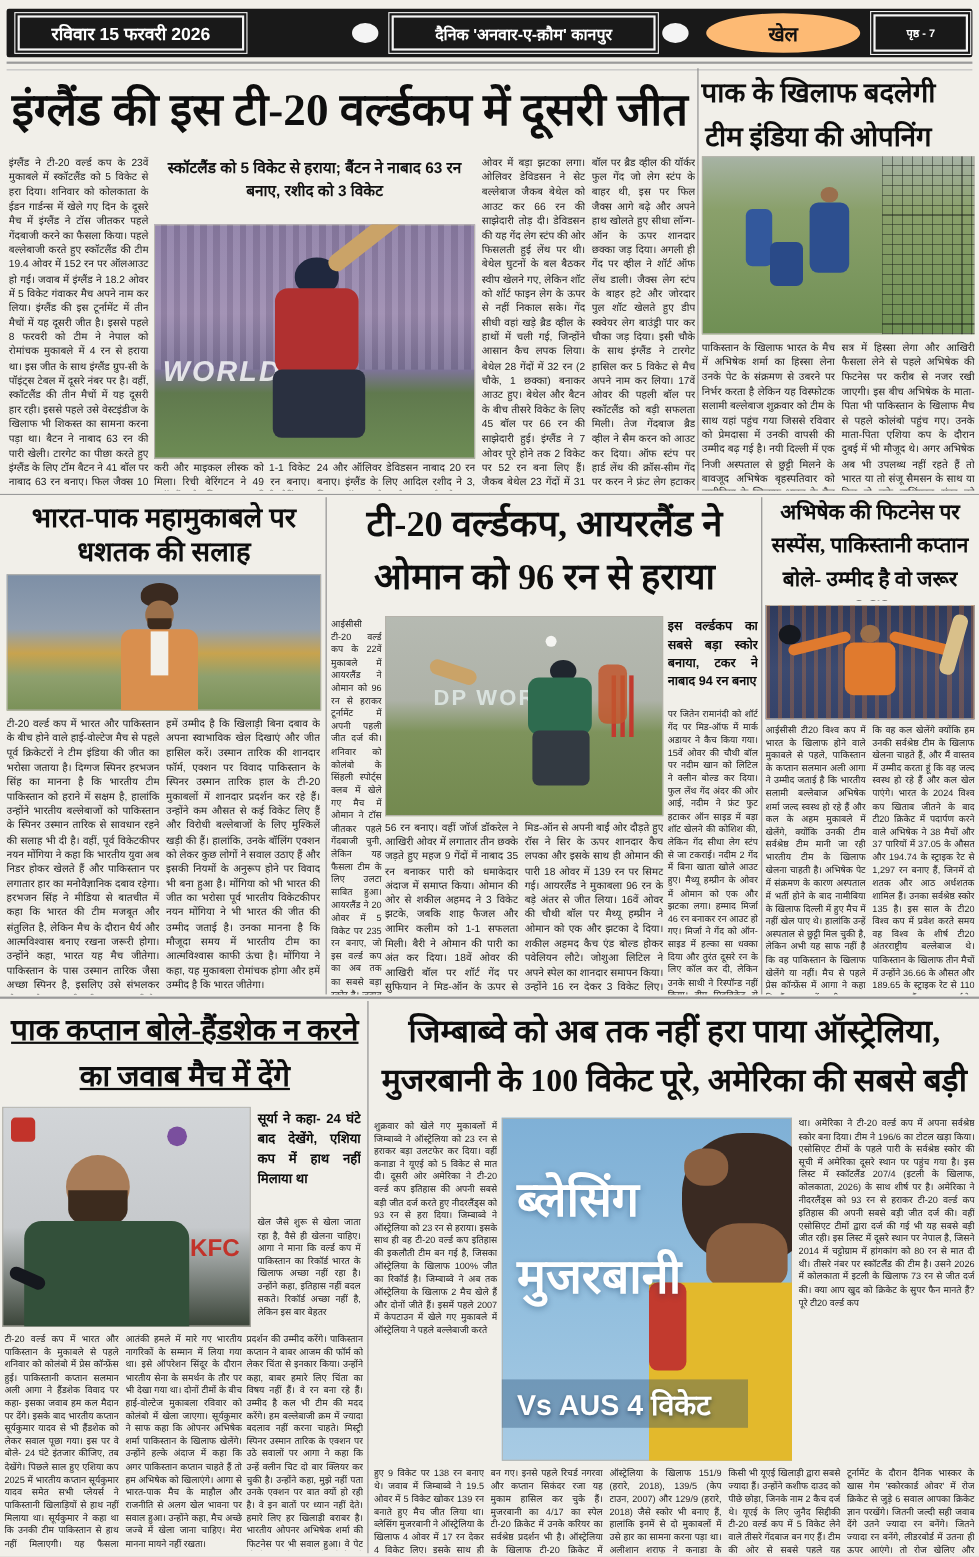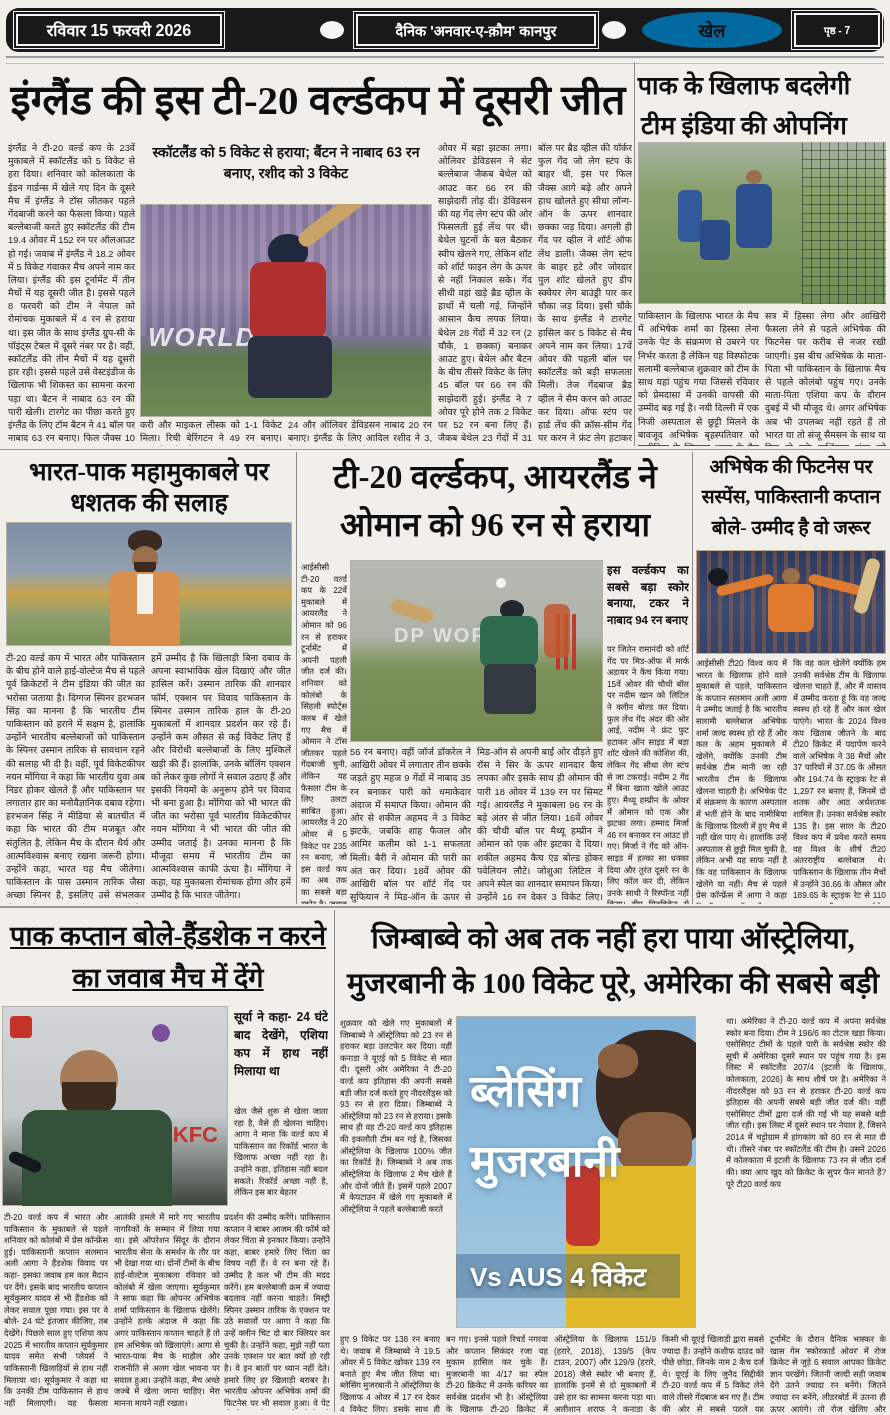--- a/index.html
+++ b/index.html
@@ -10,26 +10,26 @@
   .col{font-size:9.3px;line-height:1.42;text-align:justify;overflow:hidden;color:#222;
        word-break:break-word;}
   .col.small{font-size:8.3px;line-height:1.4;}
   .headline{font-weight:bold;color:#0e0e0e;text-align:center;overflow:hidden;
             font-family:"Liberation Serif","DejaVu Serif",serif;}
   .subhead{font-weight:bold;text-align:center;overflow:hidden;color:#111;}
   .highlight{font-weight:bold;overflow:hidden;color:#0d0d0d;text-align:justify;}
   .vrule{background:#8a8a8a;width:1px;}
   .hrule{background:#9a9a9a;}
   
-  .mast{background:#191919;border-radius:13px;}
+  .mast{background:#191919;border-radius:2px;}
   .mastbox{border:2px solid #f4f4f4;outline:1px solid #f4f4f4;outline-offset:2px;
            color:#fff;font-weight:bold;display:flex;align-items:center;justify-content:center;
            overflow:hidden;}
   .dot{background:#f4f4f4;border-radius:50%;}
-  .oval{background:#0369a1;border-radius:50%;color:#111;font-weight:bold;
+  .oval{background:#fdba74;border-radius:50%;color:#111;font-weight:bold;
         display:flex;align-items:center;justify-content:center;overflow:hidden;}
   
   .photo{overflow:hidden;box-shadow:0 0 0 1px #b5b2aa inset;}
   .boardtext{position:absolute;color:#fff;font-weight:bold;opacity:.8;letter-spacing:2px;}
 </style>
 </head>
 <body>
 
 <div id="page">
 
@@ -143,21 +143,21 @@
   <div class="abs col small" style="left:234px;top:1106px;width:94px;height:100px;">खेल जैसे शुरू से खेला जाता रहा है, वैसे ही खेलना चाहिए। आगा ने माना कि वर्ल्ड कप में पाकिस्तान का रिकॉर्ड भारत के खिलाफ अच्छा नहीं रहा है। उन्होंने कहा, इतिहास नहीं बदल सकते। रिकॉर्ड अच्छा नहीं है, लेकिन इस बार बेहतर</div>
   <div class="abs col small" style="left:4px;top:1212px;width:104px;height:198px;">टी-20 वर्ल्ड कप में भारत और पाकिस्तान के मुकाबले से पहले शनिवार को कोलंबो में प्रेस कॉन्फ्रेंस हुई। पाकिस्तानी कप्तान सलमान अली आगा ने हैंडशेक विवाद पर कहा- इसका जवाब हम कल मैदान पर देंगे। इसके बाद भारतीय कप्तान सूर्यकुमार यादव से भी हैंडशेक को लेकर सवाल पूछा गया। इस पर वे बोले- 24 घंटे इंतजार कीजिए, तब देखेंगे। पिछले साल हुए एशिया कप 2025 में भारतीय कप्तान सूर्यकुमार यादव समेत सभी प्लेयर्स ने पाकिस्तानी खिलाड़ियों से हाथ नहीं मिलाया था। सूर्यकुमार ने कहा था कि उनकी टीम पाकिस्तान से हाथ नहीं मिलाएगी। यह फैसला पहलगाम</div>
   <div class="abs col small" style="left:114px;top:1212px;width:106px;height:198px;">आतंकी हमले में मारे गए भारतीय नागरिकों के सम्मान में लिया गया था। इसे ऑपरेशन सिंदूर के दौरान भारतीय सेना के समर्थन के तौर पर भी देखा गया था। दोनों टीमों के बीच हाई-वोल्टेज मुकाबला रविवार को कोलंबो में खेला जाएगा। सूर्यकुमार ने साफ कहा कि ओपनर अभिषेक शर्मा पाकिस्तान के खिलाफ खेलेंगे। उन्होंने हल्के अंदाज में कहा कि अगर पाकिस्तान कप्तान चाहते हैं तो हम अभिषेक को खिलाएंगे। आगा से भारत-पाक मैच के माहौल और राजनीति से अलग खेल भावना पर सवाल हुआ। उन्होंने कहा, मैच अच्छे जज्बे में खेला जाना चाहिए। मेरा मानना मायने नहीं रखता।</div>
   <div class="abs col small" style="left:224px;top:1212px;width:106px;height:198px;">प्रदर्शन की उम्मीद करेंगे। पाकिस्तान कप्तान ने बाबर आजम की फॉर्म को लेकर चिंता से इनकार किया। उन्होंने कहा, बाबर हमारे लिए चिंता का विषय नहीं हैं। वे रन बना रहे हैं। उम्मीद है कल भी टीम की मदद करेंगे। हम बल्लेबाजी क्रम में ज्यादा बदलाव नहीं करना चाहते। मिस्ट्री स्पिनर उस्मान तारिक के एक्शन पर उठे सवालों पर आगा ने कहा कि उन्हें क्लीन चिट दो बार क्लियर कर चुकी है। उन्होंने कहा, मुझे नहीं पता उनके एक्शन पर बात क्यों हो रही है। वे इन बातों पर ध्यान नहीं देते। हमारे लिए हर खिलाड़ी बराबर है। भारतीय ओपनर अभिषेक शर्मा की फिटनेस पर भी सवाल हुआ। वे पेट की दिक्कत के कारण पिछले मैच में नहीं खेले थे। आगा ने कहा, उम्मीद है अभिषेक कल खेलें। हम सर्वश्रेष्ठ टीम के खिलाफ खेलना चाहते हैं।</div>
 
   <div class="abs vrule" style="left:334px;top:910px;height:502px;"></div>
 
   <div class="abs headline" style="left:340px;top:916px;width:546px;height:94px;font-size:29px;line-height:1.55;">जिम्बाब्वे को अब तक नहीं हरा पाया ऑस्ट्रेलिया, मुजरबानी के 100 विकेट पूरे, अमेरिका की सबसे बड़ी जीत</div>
   <div class="abs col small" style="left:340px;top:1018px;width:112px;height:296px;">शुक्रवार को खेले गए मुकाबलों में जिम्बाब्वे ने ऑस्ट्रेलिया को 23 रन से हराकर बड़ा उलटफेर कर दिया। वहीं कनाडा ने यूएई को 5 विकेट से मात दी। दूसरी ओर अमेरिका ने टी-20 वर्ल्ड कप इतिहास की अपनी सबसे बड़ी जीत दर्ज करते हुए नीदरलैंड्स को 93 रन से हरा दिया। जिम्बाब्वे ने ऑस्ट्रेलिया को 23 रन से हराया। इसके साथ ही वह टी-20 वर्ल्ड कप इतिहास की इकलौती टीम बन गई है, जिसका ऑस्ट्रेलिया के खिलाफ 100% जीत का रिकॉर्ड है। जिम्बाब्वे ने अब तक ऑस्ट्रेलिया के खिलाफ 2 मैच खेले हैं और दोनों जीते हैं। इसमें पहले 2007 में केपटाउन में खेले गए मुकाबले में ऑस्ट्रेलिया ने पहले बल्लेबाजी करते</div>
 
-  <div class="abs photo" style="left:456px;top:1016px;width:240px;height:312px;background:linear-gradient(180deg,#7fb0d6 0%,#93bfde 55%,#a8cbe4 100%);">
+  <div class="abs photo" style="left:456px;top:1016px;width:264px;height:312px;background:linear-gradient(180deg,#7fb0d6 0%,#93bfde 55%,#a8cbe4 100%);">
     <div class="abs" style="right:-20px;top:14px;width:120px;height:120px;background:#3a2a22;border-radius:46%;"></div>
     <div class="abs" style="right:4px;top:96px;width:74px;height:60px;background:#8a5f40;border-radius:40% 40% 30% 30%;"></div>
     <div class="abs" style="right:-10px;top:150px;width:140px;height:162px;background:#e3b92c;"></div>
     <div class="abs" style="right:96px;top:150px;width:34px;height:80px;background:#c23a2e;border-radius:8px;"></div>
     <div class="abs" style="right:58px;top:28px;width:40px;height:34px;background:#8a5f40;border-radius:45%;"></div>
     <div class="abs" style="left:14px;top:40px;width:190px;height:160px;color:#fff;font-weight:bold;font-size:44px;line-height:1.6;text-shadow:0 2px 6px rgba(0,40,80,.35);">
       <div>ब्लेसिंग</div>
       <div>मुजरबानी</div>
     </div>
     <div class="abs" style="left:0;top:238px;width:210px;height:44px;background:rgba(30,70,110,.35);display:flex;align-items:center;padding-left:14px;color:#fff;font-weight:bold;font-size:26px;text-shadow:0 2px 4px rgba(0,30,60,.5);">Vs AUS 4 विकेट</div>

